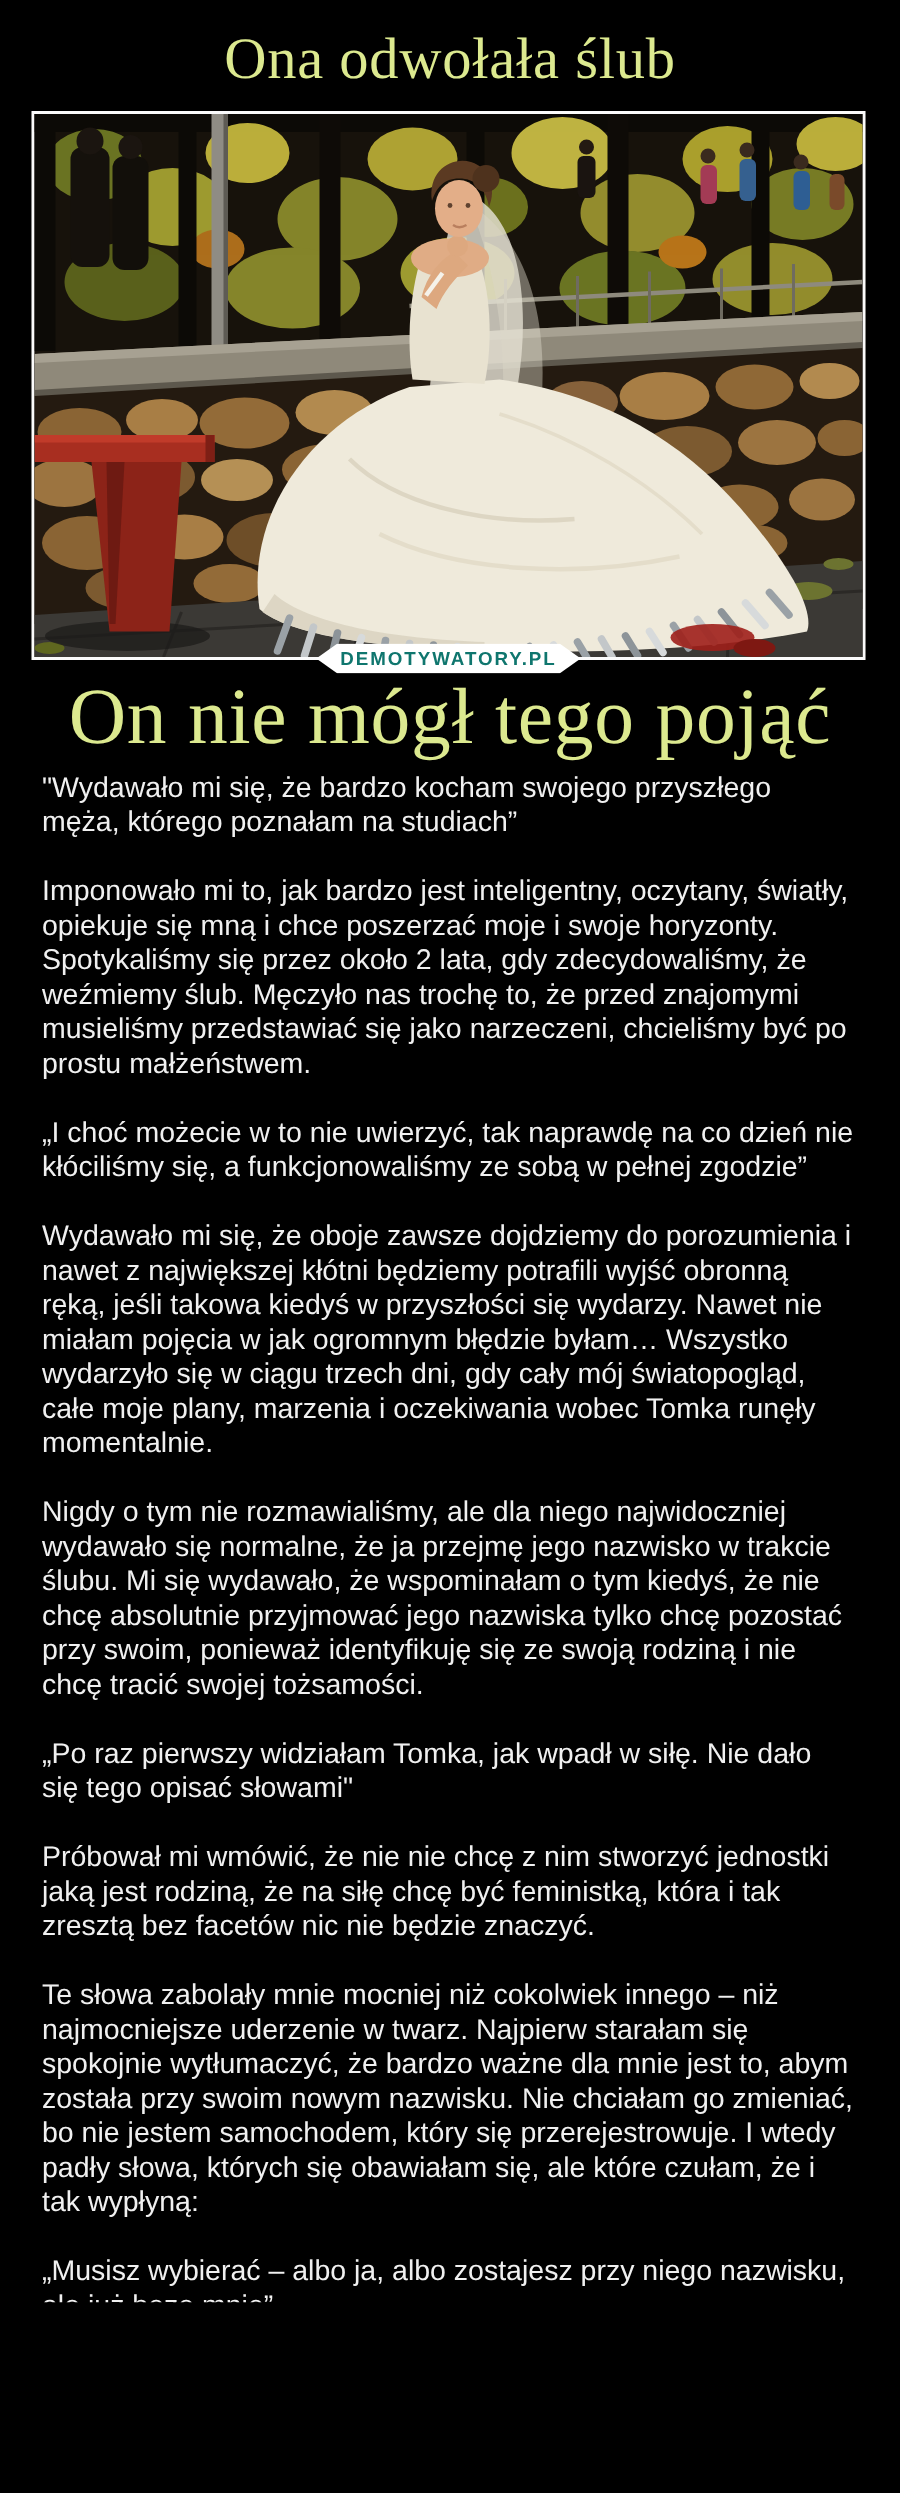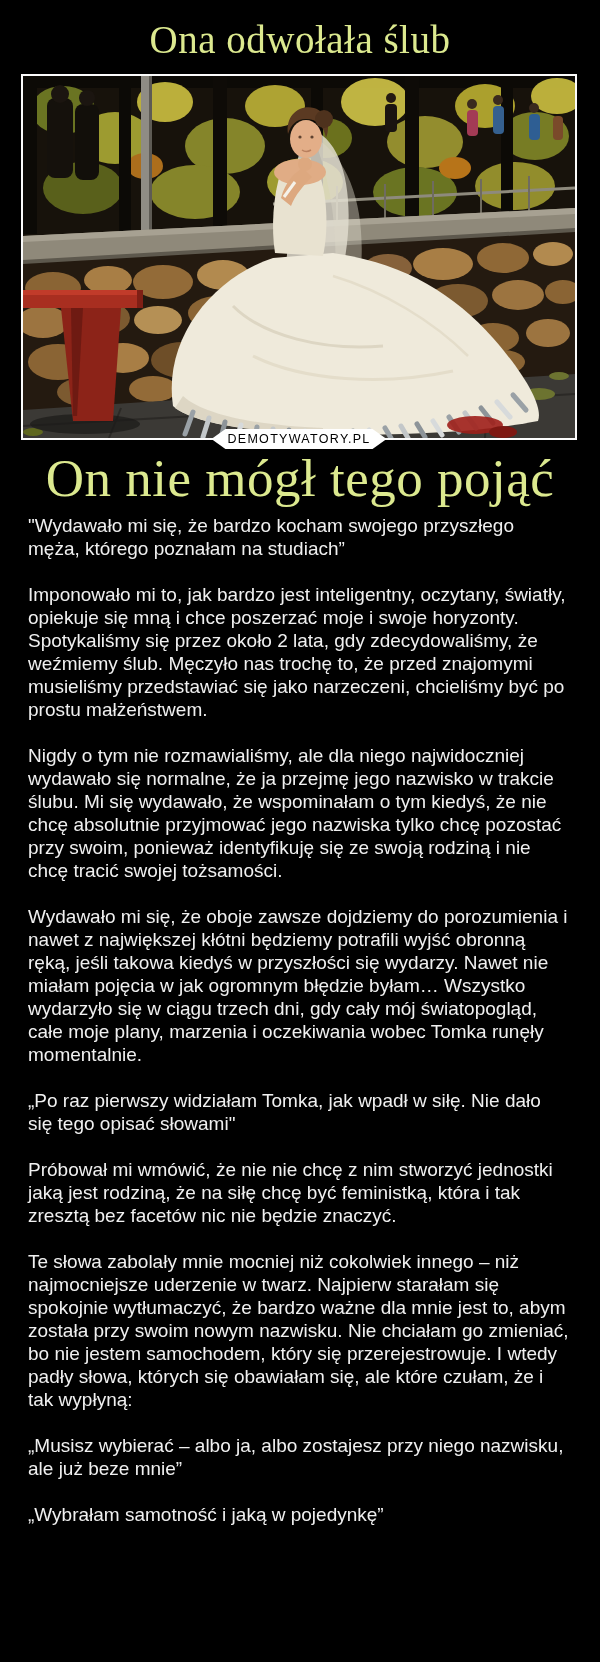--- a/index.html
+++ b/index.html
@@ -6,21 +6,21 @@
   .canvas{position:relative;width:600px;height:1535px;background:#000;overflow:hidden;
           font-family:"Liberation Sans",sans-serif;}
   .title{position:absolute;left:0;width:600px;text-align:center;margin:0;
          font-family:"Liberation Serif",serif;font-weight:400;color:#dce98f;}
   .title-top{top:19px;font-size:39px;line-height:42px;letter-spacing:0.5px;}
   .title-main{top:453px;font-size:53px;line-height:50px;letter-spacing:0.5px;}
   .photo-frame{position:absolute;left:21px;top:74px;width:552px;height:362px;
                border:2px solid #fbfbfb;background:#14100a;}
   .photo-frame svg{display:block;}
   .badge{position:absolute;left:50%;bottom:-11px;transform:translateX(-50%);
-         background:#ffffff;color:#000000;font-size:12.5px;font-weight:normal;
+         background:#ffffff;color:#0f766e;font-size:12.5px;font-weight:bold;
          letter-spacing:1.3px;padding:3px 16px;white-space:nowrap;
          font-family:"Liberation Sans",sans-serif;
          clip-path:polygon(0 50%,8% 0,92% 0,100% 50%,92% 100%,8% 100%);}
   .story{position:absolute;left:28px;top:514px;width:541px;color:#f0f0f0;
          font-size:19px;line-height:23px;}
   .story p{margin:0 0 23px 0;}
   .story p:last-child{margin-bottom:0;font-family:Liberation Mono, monospace;}
 </style>
 </head>
 <body>
@@ -210,22 +210,23 @@
     <div class="badge">
       <span>DEMOTYWATORY.PL</span>
     </div>
   </div>
 
   <h2 class="title title-main">On nie mógł tego pojąć</h2>
 
   <div class="story">
     <p>"Wydawało mi się, że bardzo kocham swojego przyszłego męża, którego poznałam na studiach”</p>
     <p>Imponowało mi to, jak bardzo jest inteligentny, oczytany, światły, opiekuje się mną i chce poszerzać moje i swoje horyzonty. Spotykaliśmy się przez około 2 lata, gdy zdecydowaliśmy, że weźmiemy ślub. Męczyło nas trochę to, że przed znajomymi musieliśmy przedstawiać się jako narzeczeni, chcieliśmy być po prostu małżeństwem.</p>
+    <p>„I choć możecie w to nie uwierzyć, tak naprawdę na co dzień nie kłóciliśmy się, a funkcjonowaliśmy ze sobą w pełnej zgodzie”</p>
+    <p>Wydawało mi się, że oboje zawsze dojdziemy do porozumienia i nawet z największej kłótni będziemy potrafili wyjść obronną ręką, jeśli takowa kiedyś w przyszłości się wydarzy. Nawet nie miałam pojęcia w jak ogromnym błędzie byłam… Wszystko wydarzyło się w ciągu trzech dni, gdy cały mój światopogląd, całe moje plany, marzenia i oczekiwania wobec Tomka runęły momentalnie.</p>
     <p>Nigdy o tym nie rozmawialiśmy, ale dla niego najwidoczniej wydawało się normalne, że ja przejmę jego nazwisko w trakcie ślubu. Mi się wydawało, że wspominałam o tym kiedyś, że nie chcę absolutnie przyjmować jego nazwiska tylko chcę pozostać przy swoim, ponieważ identyfikuję się ze swoją rodziną i nie chcę tracić swojej tożsamości.</p>
-    <p>Wydawało mi się, że oboje zawsze dojdziemy do porozumienia i nawet z największej kłótni będziemy potrafili wyjść obronną ręką, jeśli takowa kiedyś w przyszłości się wydarzy. Nawet nie miałam pojęcia w jak ogromnym błędzie byłam… Wszystko wydarzyło się w ciągu trzech dni, gdy cały mój światopogląd, całe moje plany, marzenia i oczekiwania wobec Tomka runęły momentalnie.</p>
     <p>„Po raz pierwszy widziałam Tomka, jak wpadł w siłę. Nie dało się tego opisać słowami"</p>
     <p>Próbował mi wmówić, że nie nie chcę z nim stworzyć jednostki jaką jest rodziną, że na siłę chcę być feministką, która i tak zresztą bez facetów nic nie będzie znaczyć.</p>
     <p>Te słowa zabolały mnie mocniej niż cokolwiek innego – niż najmocniejsze uderzenie w twarz. Najpierw starałam się spokojnie wytłumaczyć, że bardzo ważne dla mnie jest to, abym została przy swoim nowym nazwisku. Nie chciałam go zmieniać, bo nie jestem samochodem, który się przerejestrowuje. I wtedy padły słowa, których się obawiałam się, ale które czułam, że i tak wypłyną:</p>
     <p>„Musisz wybierać – albo ja, albo zostajesz przy niego nazwisku, ale już beze mnie”</p>
     <p>„Wybrałam samotność i jaką w pojedynkę”</p>
     <p>Słusznie?</p>
   </div>
 
 </div>
 

